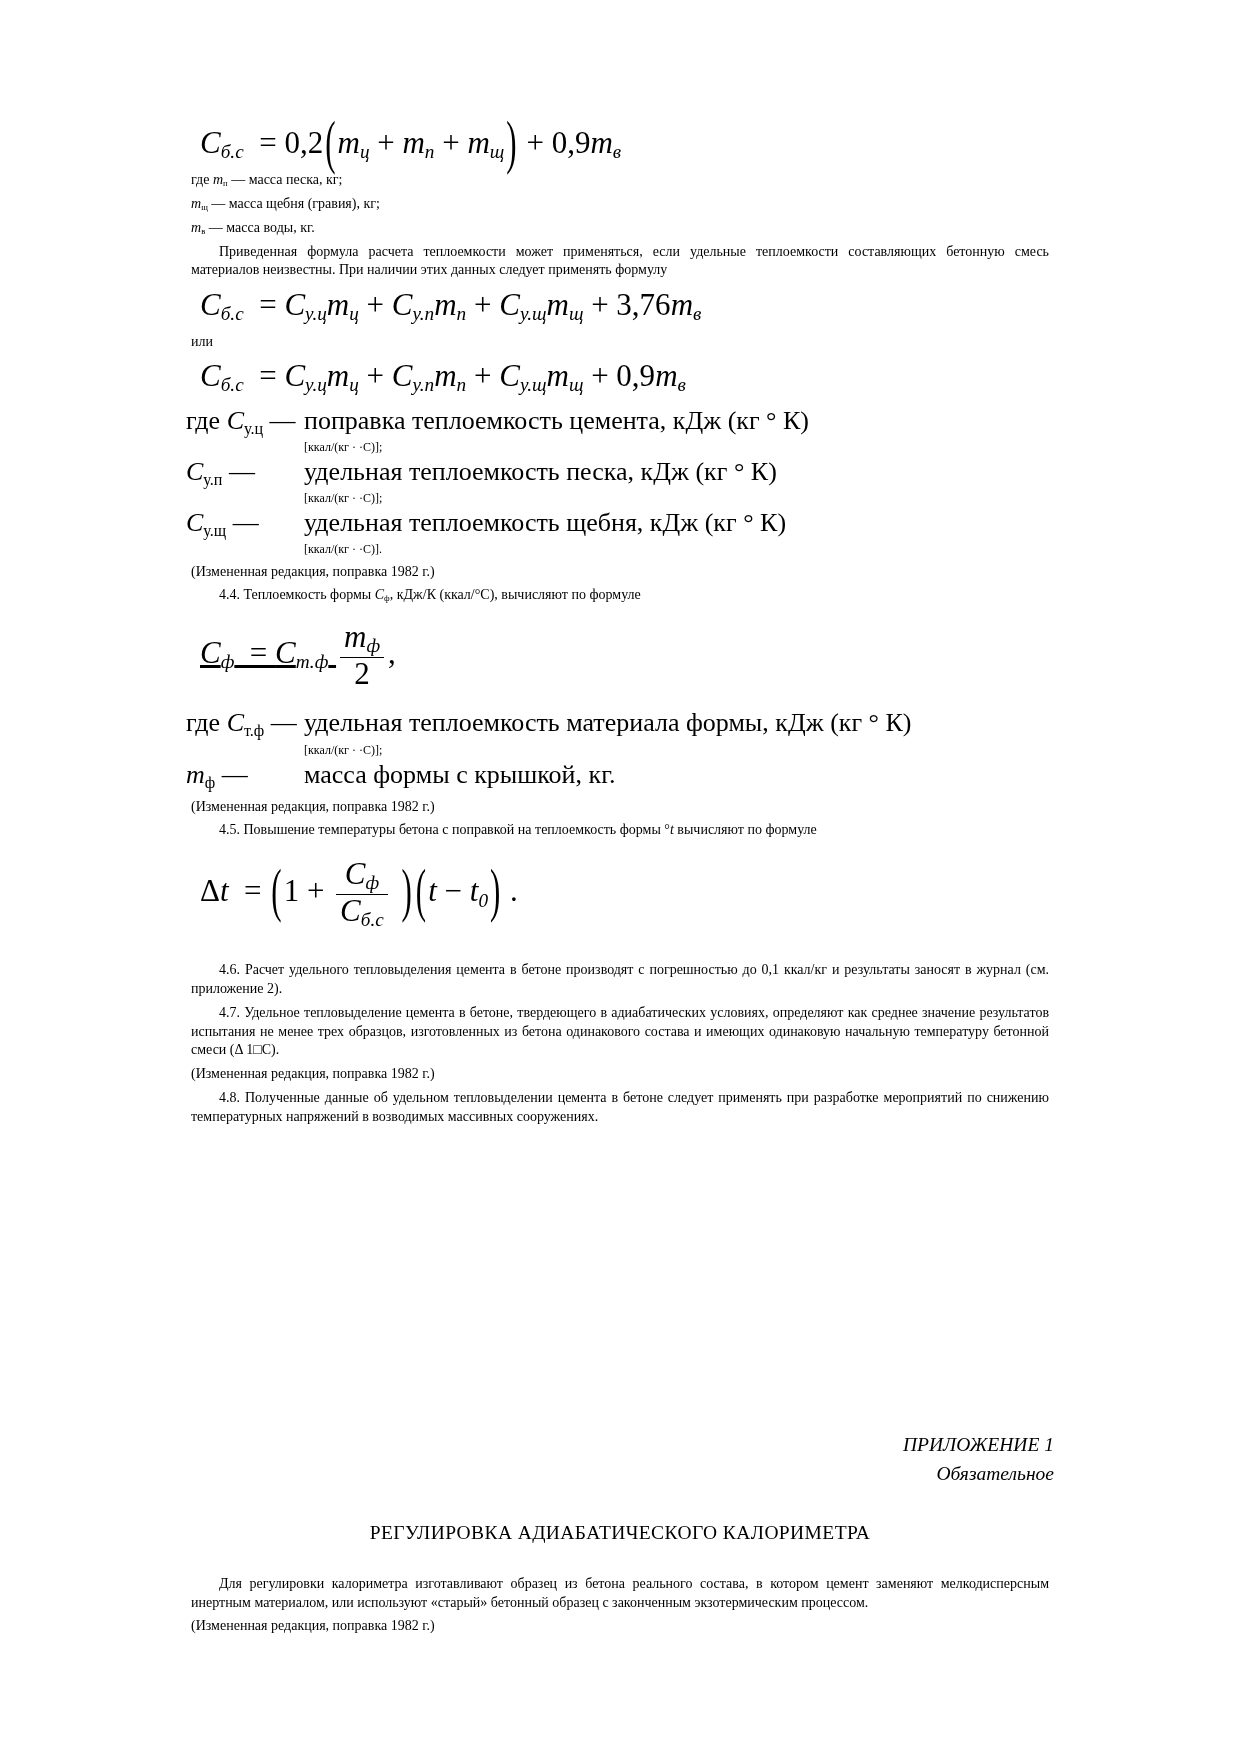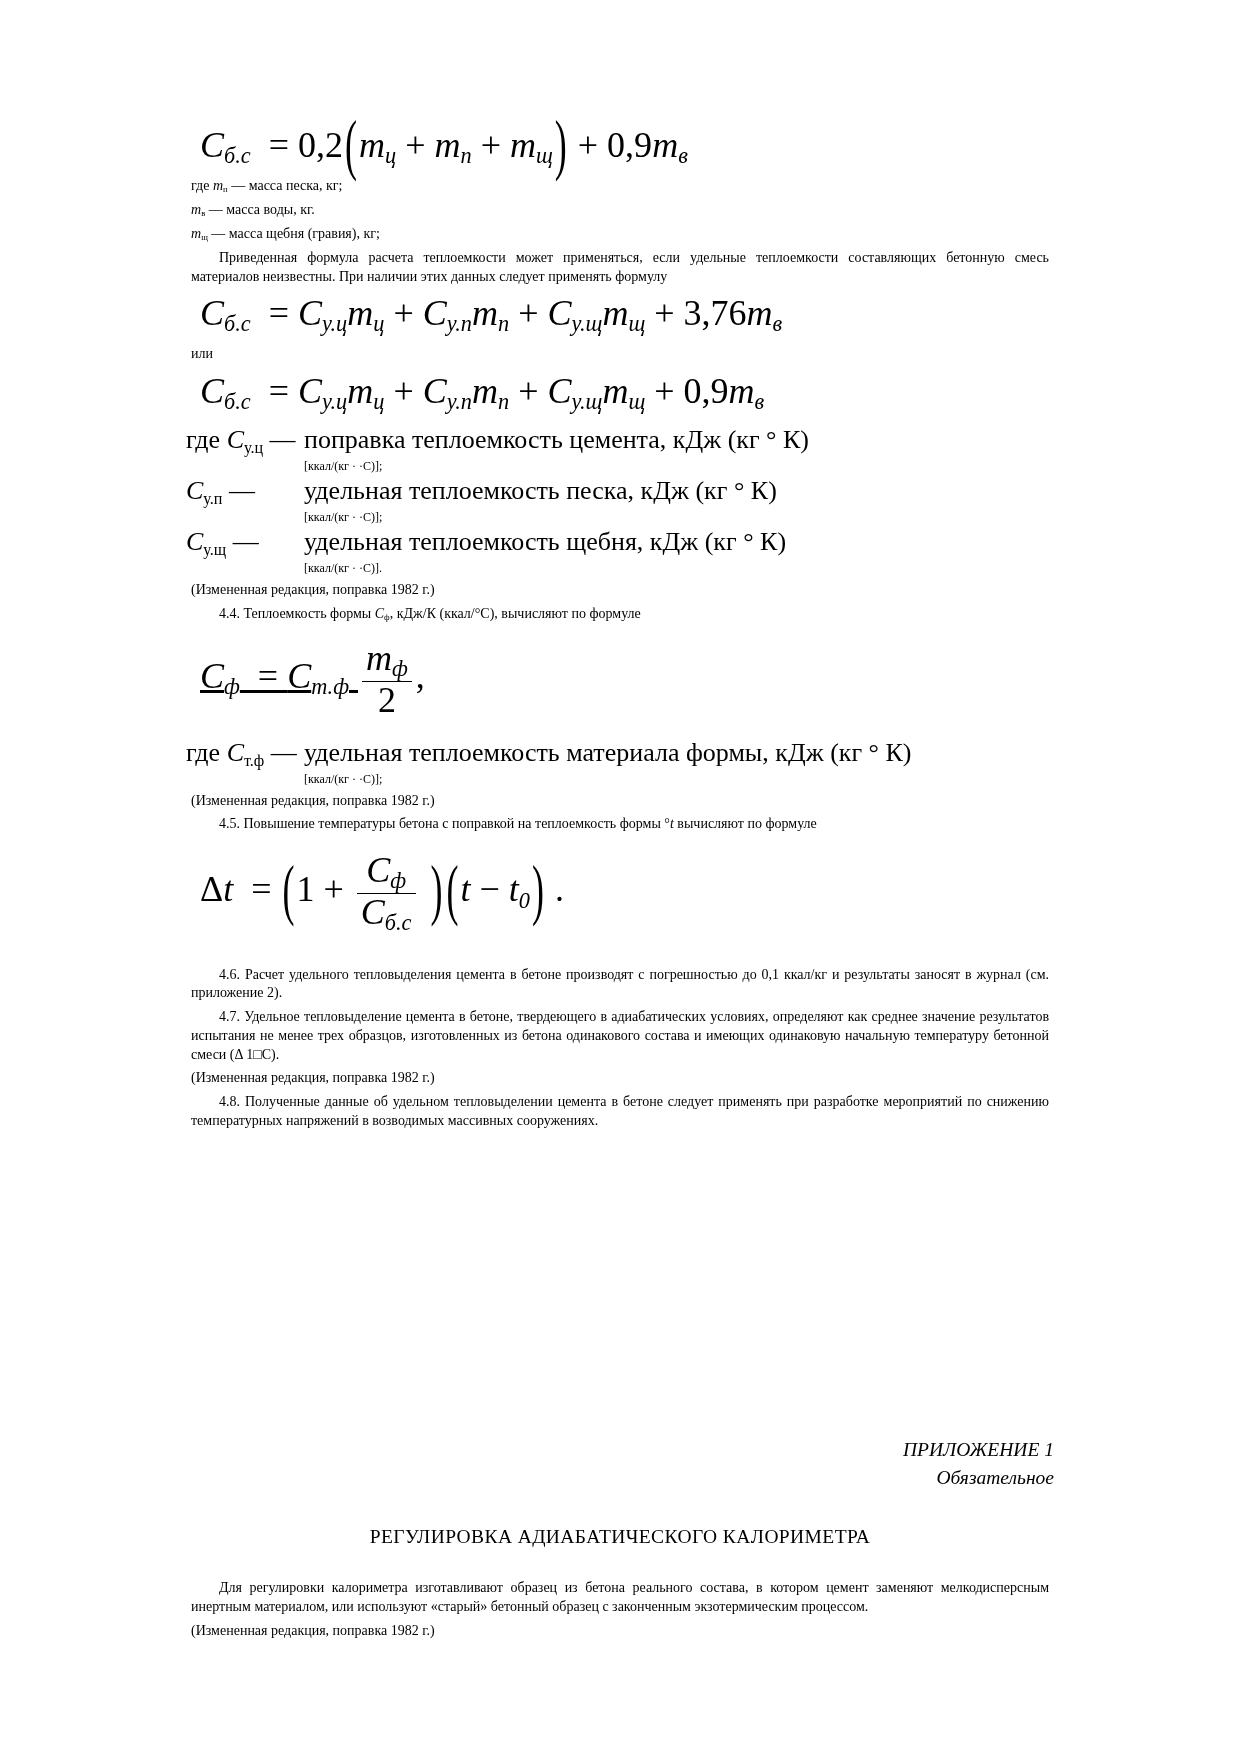--- a/index.html
+++ b/index.html
@@ -31,21 +31,21 @@
   p {
     margin: 5px;
     font-size: 14px;
     line-height: 1.34;
     text-align: justify;
   }
   .indent { text-indent: 28px; }
   .italic { font-style: italic; }
   
   .formula {
-    font-size: 36px;
+    font-size: 31px;
     line-height: 1.1;
     margin: 8px 0 8px 0;
     padding-left: 14px;
     white-space: nowrap;
     font-family: "Liberation Serif", serif;
   }
   .formula .v { font-style: italic; }
   .sub {
     font-size: 0.62em;
     vertical-align: -0.28em;
@@ -120,24 +120,24 @@
       &nbsp;= 0,2<span class="bigparen">(</span><span class="v">m</span><span class="sub">ц</span>
       + <span class="v">m</span><span class="sub">п</span>
       + <span class="v">m</span><span class="sub">щ</span><span class="bigparen">)</span>
       + 0,9<span class="v">m</span><span class="sub">в</span>
     </div>
 
     <p>
       где <span class="italic">m</span><span class="subup">п</span> — масса песка, кг;
     </p>
     <p>
+      <span class="italic">m</span><span class="subup">щ</span> — масса щебня (гравия), кг;
+    </p>
+    <p>
       <span class="italic">m</span><span class="subup">в</span> — масса воды, кг.
-    </p>
-    <p>
-      <span class="italic">m</span><span class="subup">щ</span> — масса щебня (гравия), кг;
     </p>
 
     <p class="indent">Приведенная формула расчета теплоемкости может применяться, если удельные теплоемкости составляющих бетонную смесь материалов неизвестны. При наличии этих данных следует применять формулу</p>
 
     <div class="formula">
       <span class="v">C</span><span class="sub">б.с</span> &nbsp;=
       <span class="v">C</span><span class="sub">у.ц</span><span class="v">m</span><span class="sub">ц</span>
       + <span class="v">C</span><span class="sub">у.п</span><span class="v">m</span><span class="sub">п</span>
       + <span class="v">C</span><span class="sub">у.щ</span><span class="v">m</span><span class="sub">щ</span>
       + 3,76<span class="v">m</span><span class="sub">в</span>
@@ -182,20 +182,24 @@
       <span class="v">C</span><span class="sub">т.ф</span>
       <span class="frac"><span class="num"><span class="v">m</span><span class="sub">ф</span></span><span class="den">2</span></span>,
     </div>
 
     <div class="defrow">
       <div class="lhs">где <span class="italic">C</span><span class="subup">т.ф</span> —</div>
       <div class="rhs">удельная теплоемкость материала формы, кДж (кг ° К)</div>
     </div>
     <div class="bracket-line">[ккал/(кг · ·С)];</div>
 
+    <div class="defrow">
+      <div class="lhs"><span class="italic">m</span><span class="subup">ф</span> —</div>
+      <div class="rhs">масса формы с крышкой, кг.</div>
+    </div>
 
     <p>(Измененная редакция, поправка 1982 г.)</p>
 
     <p class="indent">
       4.5. Повышение температуры бетона с поправкой на теплоемкость формы °<span class="italic">t</span> вычисляют по формуле
     </p>
 
     <div class="formula" style="margin-top:18px;margin-bottom:18px;">
       Δ<span class="v">t</span> &nbsp;=
       <span class="bigparen">(</span>1 +

